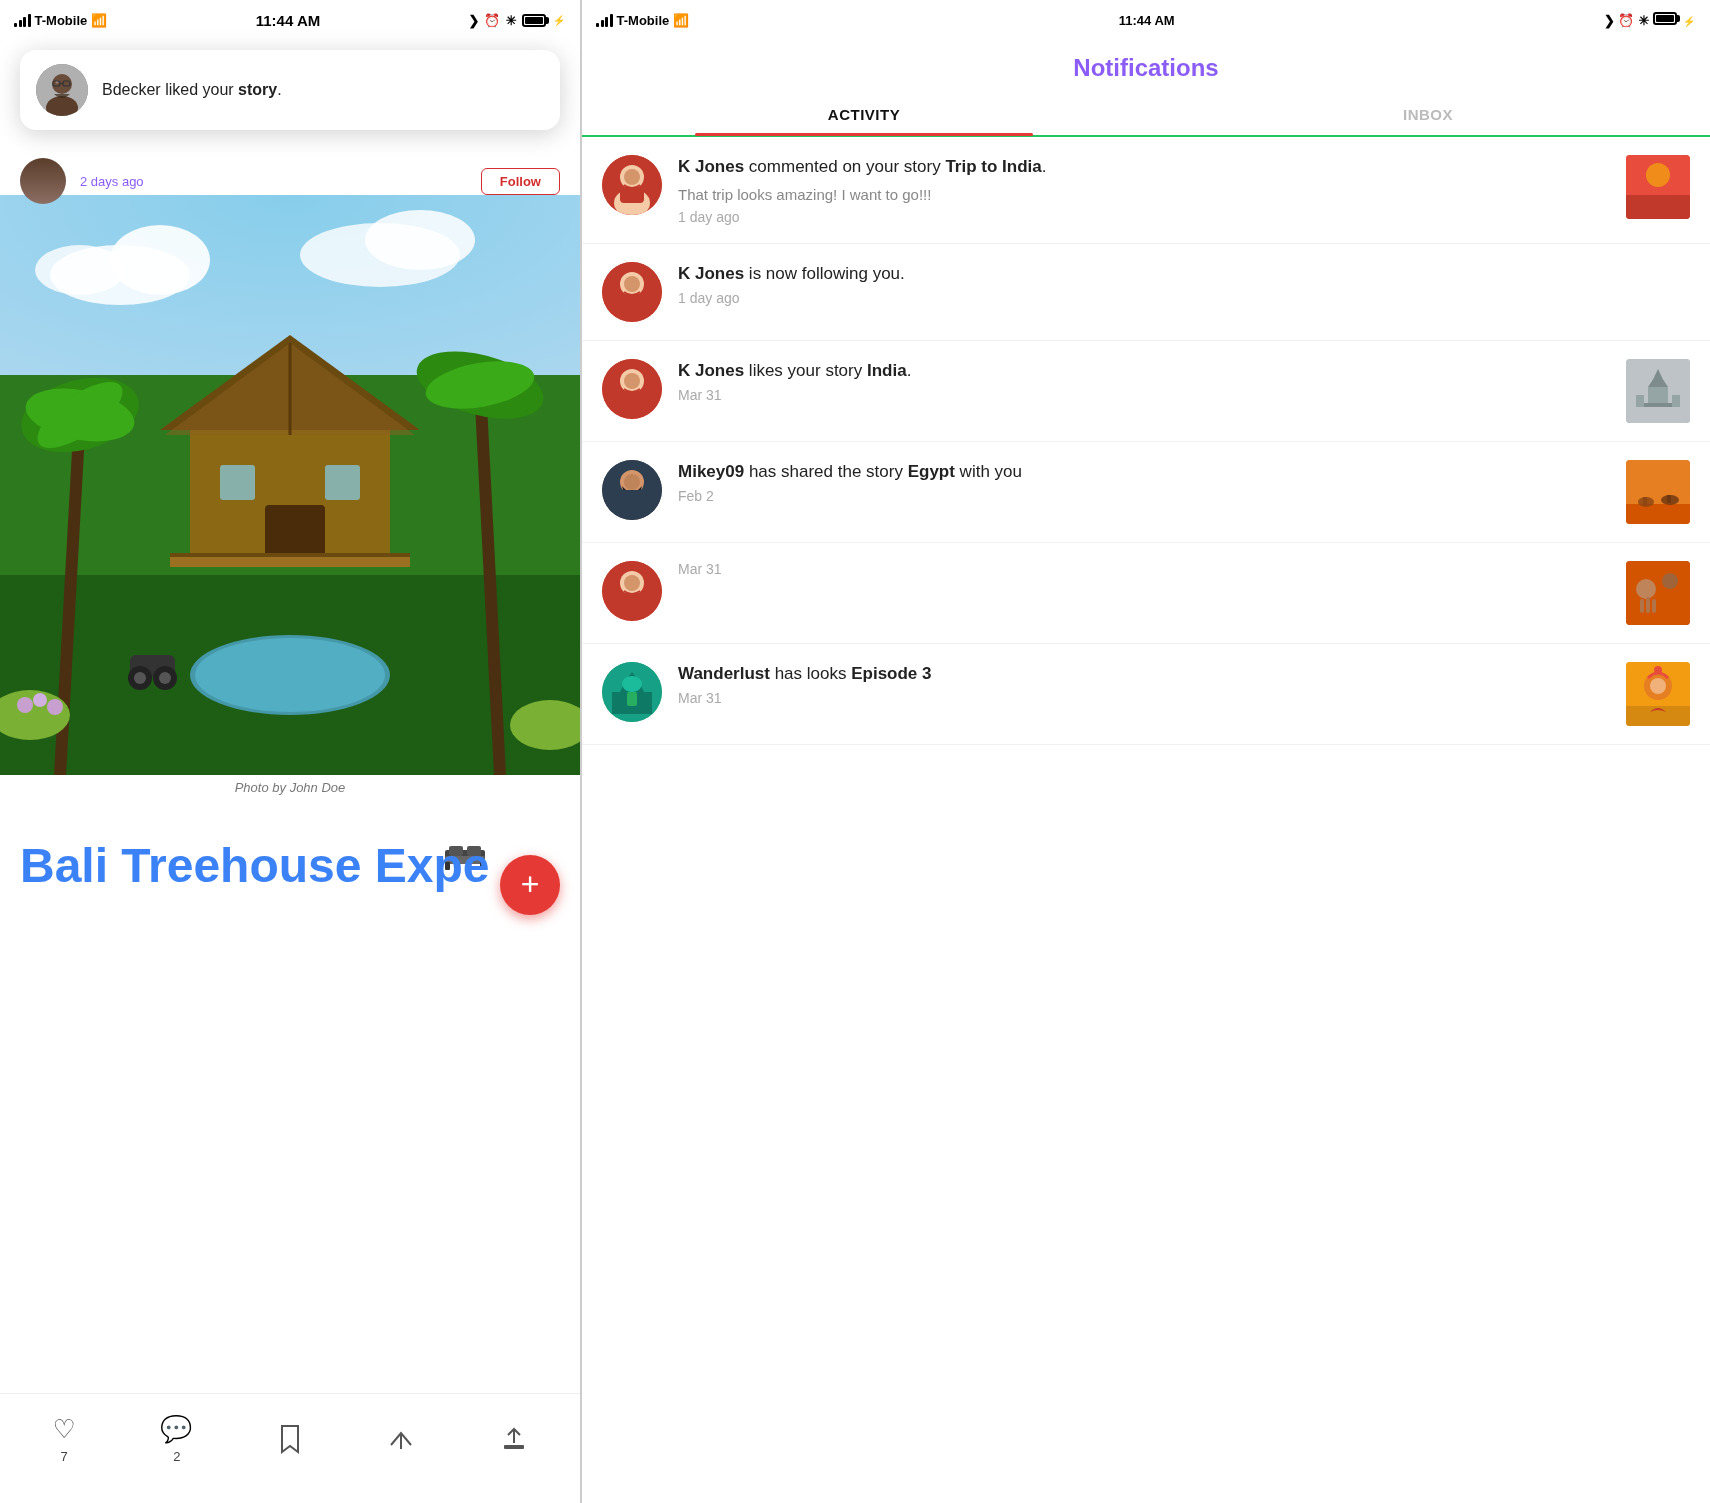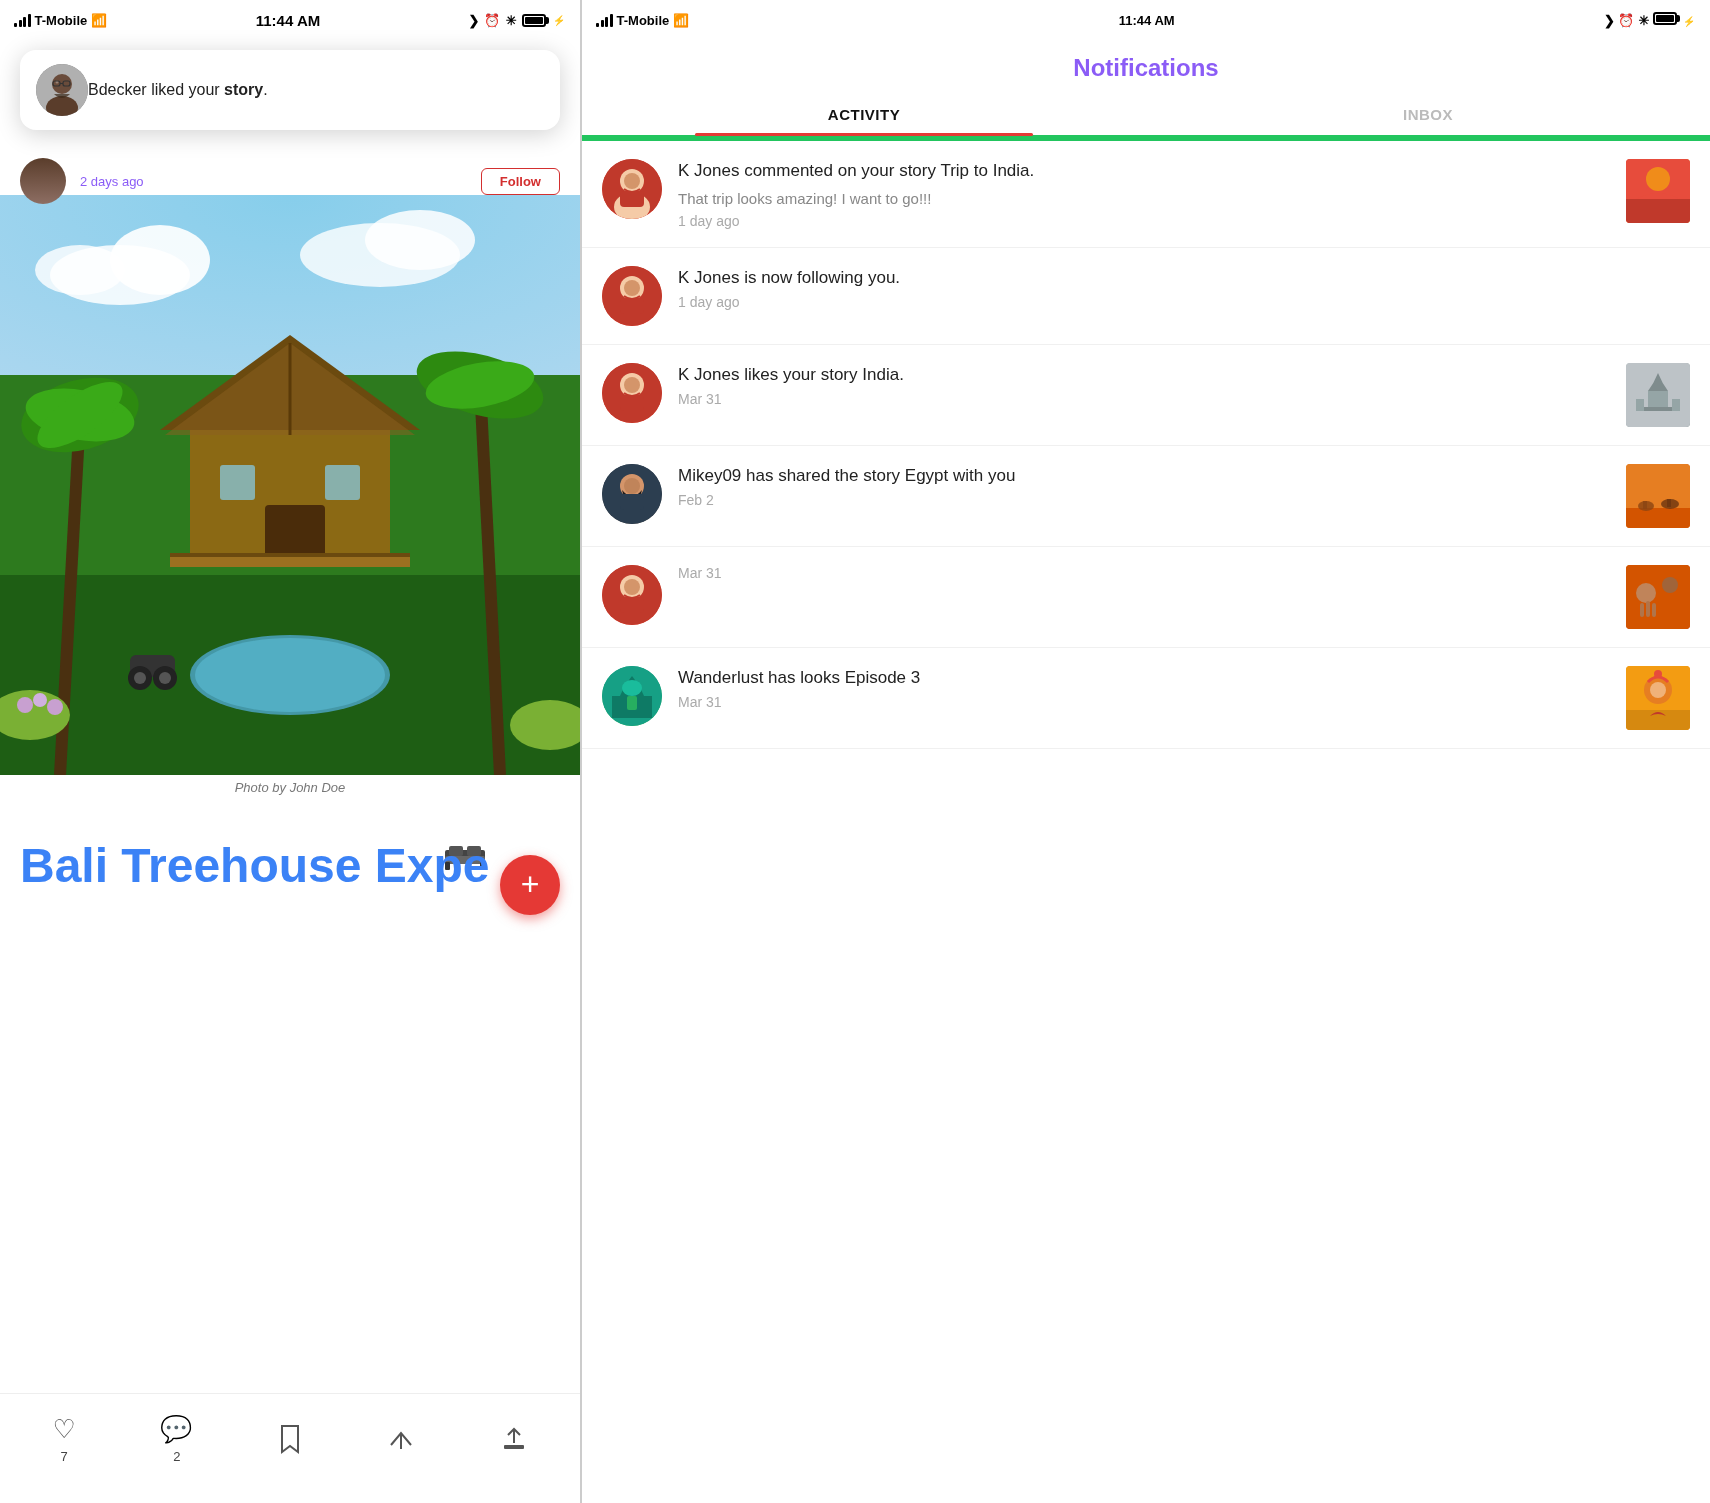--- a/index.html
+++ b/index.html
@@ -46,20 +46,21 @@
       position: absolute;
       top: 50px;
       left: 20px;
       right: 20px;
       background: #fff;
       border-radius: 16px;
       box-shadow: 0 4px 24px rgba(0,0,0,0.18);
       display: flex;
       align-items: center;
       padding: 14px 16px;
+      gap: 14px;
       z-index: 10;
     }
     .toast-avatar {
       width: 52px;
       height: 52px;
       border-radius: 50%;
       background: #888;
       flex-shrink: 0;
       overflow: hidden;
       display: flex; align-items: center; justify-content: center;
@@ -215,21 +216,21 @@
       padding: 14px 0 0;
       font-size: 24px;
       font-weight: 700;
       color: #8b5cf6;
       flex-shrink: 0;
     }
 
     
     .tabs {
       display: flex;
-      border-bottom: 6px solid #22c55e;
+      border-bottom: 2px solid #22c55e;
       margin-top: 12px;
       flex-shrink: 0;
     }
     .tab {
       flex: 1;
       text-align: center;
       padding: 12px 0;
       font-size: 15px;
       font-weight: 700;
       color: #bbb;
@@ -277,21 +278,21 @@
       flex: 1;
       min-width: 0;
     }
 
     .notif-text {
       font-size: 17px;
       color: #222;
       line-height: 1.45;
       margin-bottom: 4px;
     }
-    .notif-text strong { font-weight: 400; }
+    .notif-text strong { font-weight: 700; }
 
     .notif-comment {
       font-size: 15px;
       color: #888;
       margin-bottom: 4px;
       line-height: 1.4;
     }
 
     .notif-time {
       font-size: 14px;

